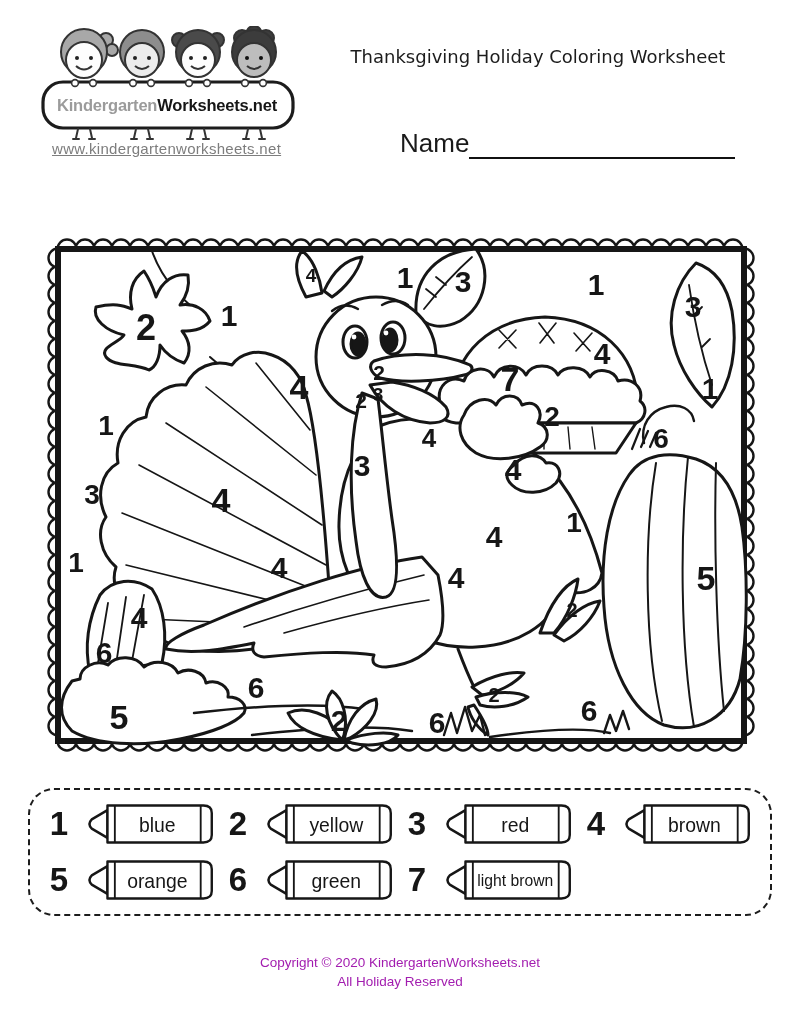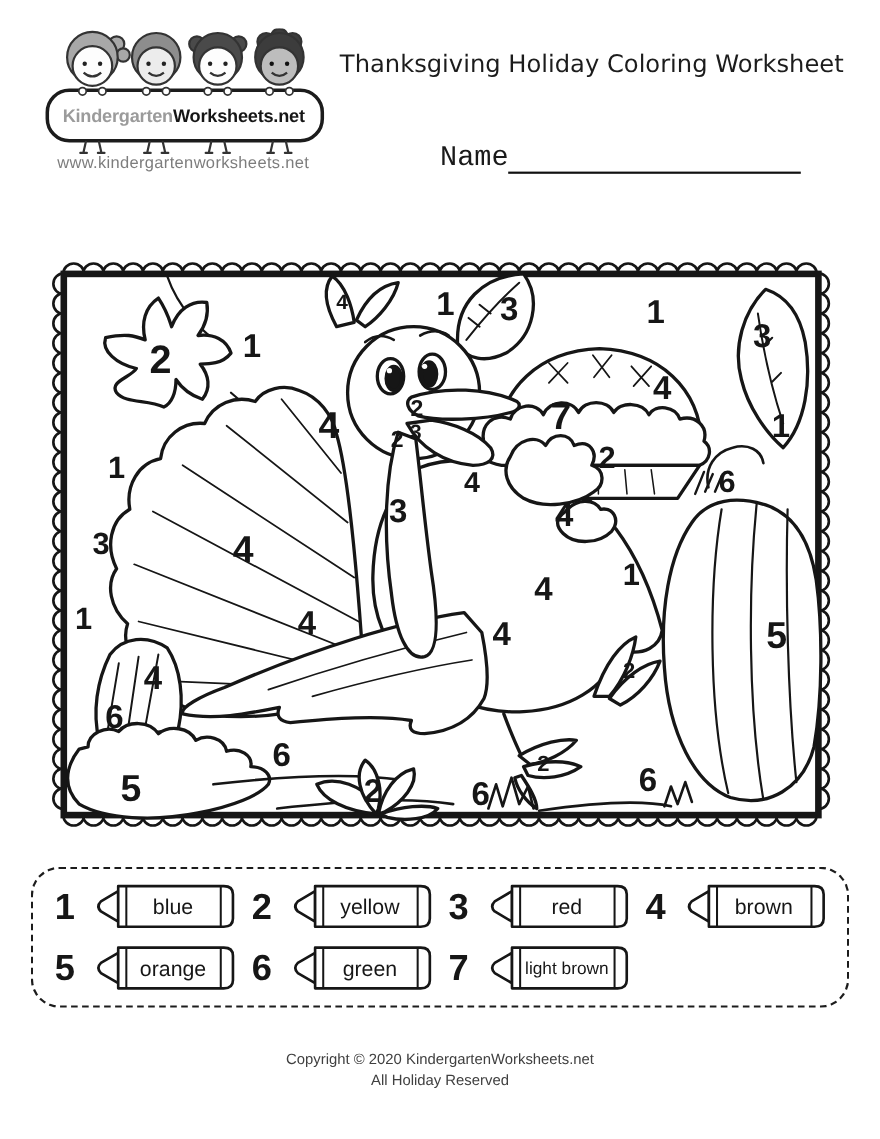--- a/index.html
+++ b/index.html
@@ -1,38 +1,38 @@
 <!DOCTYPE html>
 <html><head>
 <meta charset="utf-8">
 <style>
   html,body{margin:0;padding:0;background:#fff;}
   #page{position:relative;width:800px;height:1035px;background:#ffffff;overflow:hidden;
         font-family:"Liberation Sans",sans-serif;color:#1a1a1a;}
   .abs{position:absolute;}
   
   #logo-svg{left:36px;top:26px;width:264px;height:118px;}
-  #logo-url{left:52px;top:140px;font-size:15px;color:#7d7d7d;letter-spacing:.3px;}
-  #title{left:288px;top:46px;width:500px;text-align:center;font-size:22px;
+  #logo-url{left:52px;top:140px;font-size:15px;color:#7d7d7d;letter-spacing:.3px;text-decoration:underline;}
+  #title{left:288px;top:46px;width:500px;text-align:center;font-size:18px;
          font-family:"DejaVu Sans",sans-serif;color:#1c1c1c;}
   #name-row{left:400px;top:128px;display:flex;align-items:flex-end;}
-  #name-label{font-size:26px;font-family:Liberation Mono, monospace;}
+  #name-label{font-size:26px;font-family:Liberation Sans, sans-serif;}
   #name-line{width:266px;height:28px;border-bottom:2.5px solid #111;}
   
   #scene-svg{left:44px;top:234px;width:714px;height:522px;}
   
   #key-box{left:28px;top:788px;width:744px;height:128px;border:2.5px dashed #1c1c1c;
            border-radius:26px;box-sizing:border-box;padding:6px 10px 4px 14px;}
   #key-grid{display:grid;grid-template-columns:repeat(4,1fr);grid-auto-rows:56px;align-items:center;}
   .key-item{display:flex;align-items:center;gap:4px;}
   .key-num{width:30px;text-align:center;font-size:33px;font-weight:bold;color:#161616;}
   .crayon-svg{width:142px;height:48px;}
   
   #footer{left:0;top:953px;width:800px;text-align:center;font-size:13.5px;
-          line-height:19px;color:#404040;}
+          line-height:19px;color:#a21caf;}
   svg text{font-family:"Liberation Sans",sans-serif;}
 </style>
 </head>
 <body>
 
 <div id="page">
 
   <svg id="logo-svg" class="abs" viewBox="0 0 264 118">
     <g stroke="#333" stroke-width="2" fill="#fff">
 

